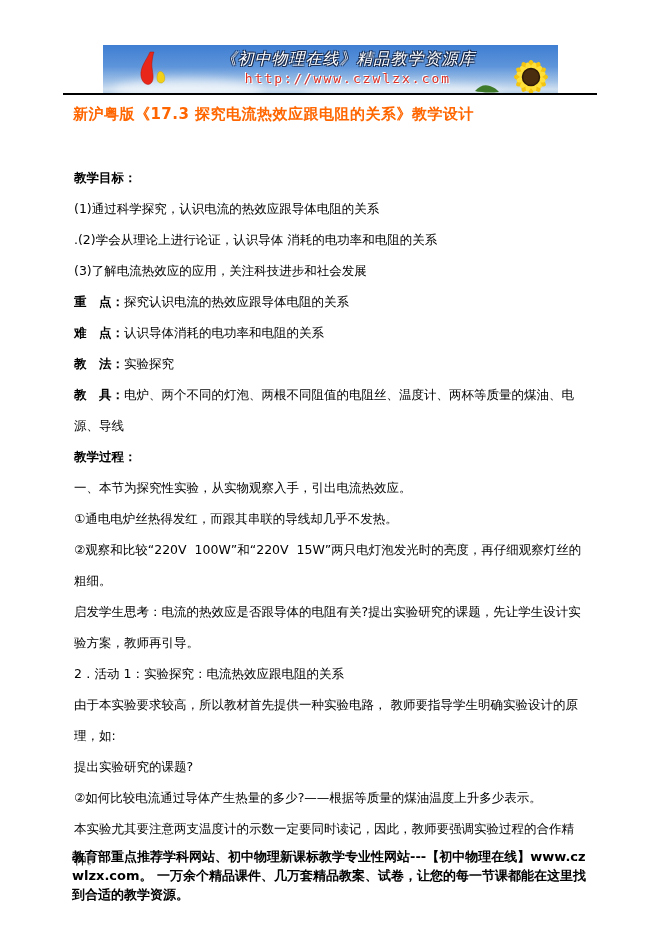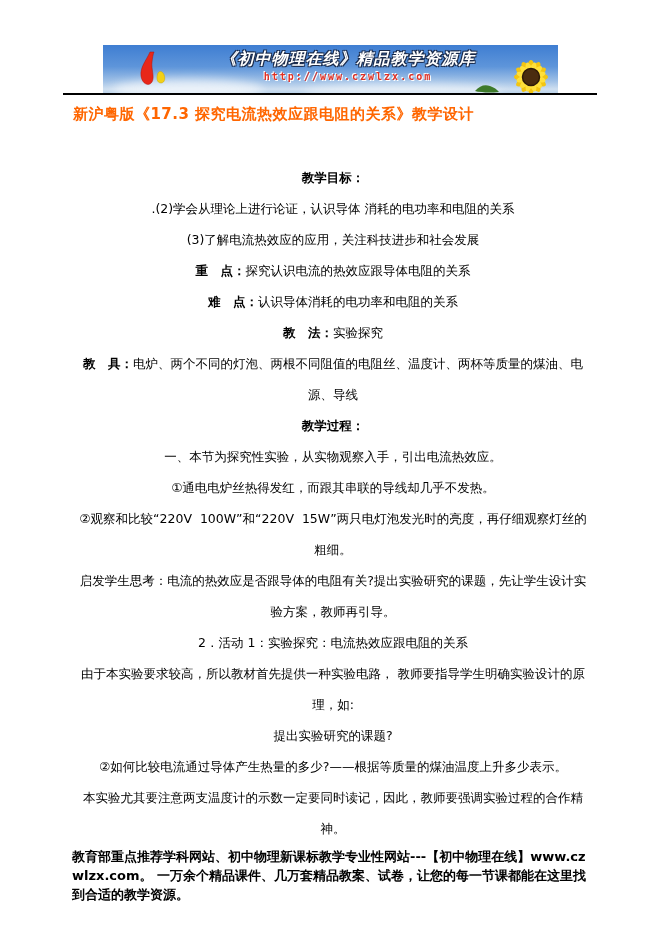--- a/index.html
+++ b/index.html
@@ -20,27 +20,27 @@
     overflow:hidden;
   }
   .cloud { position:absolute; background:#f4f8fc; border-radius:50%; filter:blur(5px); opacity:.75; }
   .cloud.c1 { left:10px; bottom:-8px; width:150px; height:22px; }
   .cloud.c2 { left:200px; bottom:-10px; width:200px; height:20px; opacity:.55; }
   .logo { position:absolute; left:30px; top:6px; width:44px; height:40px; }
   .banner-text {
     position:absolute; left:100px; top:4px; width:290px; text-align:center;
   }
   .banner-title {
-    font-size:16px; font-weight:bold; font-style:italic; color:#ffffff;
+    font-size:16px; font-weight:normal; font-style:italic; color:#ffffff;
     letter-spacing:1px; white-space:nowrap;
     text-shadow:1px 1px 0 #1a2a4a, -1px -1px 0 #1a2a4a, 1px -1px 0 #1a2a4a, -1px 1px 0 #1a2a4a;
   }
   .banner-url {
     font-family:"DejaVu Sans Mono","Liberation Mono",monospace;
-    font-size:10px; font-weight:bold; color:#e03024; letter-spacing:2px; white-space:nowrap;
+    font-size:13px; font-weight:normal; color:#e03024; letter-spacing:2px; white-space:nowrap;
     text-shadow:1px 1px 0 #ffffff, -1px -1px 0 #ffffff;
     margin-top:1px;
   }
   .sunflower { position:absolute; right:2px; top:8px; width:52px; height:44px; }
   .leaf { position:absolute; right:58px; bottom:0px; width:26px; height:12px; }
 
   
   .divider {
     position:absolute; left:63px; top:93px; width:534px; height:0;
     border-top:2px solid #000000;
@@ -50,21 +50,21 @@
   .doc-title {
     position:absolute; left:0; top:105px; width:547px;
     text-align:center; font-size:15px; font-weight:bold; letter-spacing:.5px;
   }
 
   
   .doc-body {
     position:absolute; left:74px; top:162px; width:518px;
     font-size:12.5px; color:#000000;
   }
-  .para { line-height:31px; white-space:pre-wrap; word-break:break-all;text-align:center; }
+  .para { line-height:31px; white-space:pre-wrap; word-break:break-all; }
   .para .b { font-weight:bold; }
 
   
   .footer-note {
     position:absolute; left:72px; top:847px; width:520px;
     font-size:13px; font-weight:bold; color:#000000;
     line-height:19px; white-space:pre-wrap; word-break:break-all;
   }
 </style>
 </head>
@@ -112,20 +112,21 @@
       <path d="M1 10 Q8 2 16 5 Q22 7 25 11 Q14 12 8 11 Q3 11 1 10 Z" fill="#3e7a2a"></path>
     </svg>
   </div>
 
   <div class="divider"></div>
 
   <div class="doc-title" style="color: rgb(255, 102, 0);">新沪粤版《17.3 探究电流热效应跟电阻的关系》教学设计</div>
 
   <div class="doc-body">
       <p class="para"><span class="b">教学目标：</span></p>
+      <p class="para"><span>(1)通过科学探究，认识电流的热效应跟导体电阻的关系</span></p>
       <p class="para"><span>.(2)学会从理论上进行论证，认识导体 消耗的电功率和电阻的关系</span></p>
       <p class="para"><span>(3)了解电流热效应的应用，关注科技进步和社会发展</span></p>
       <p class="para"><span class="b">重　点：</span><span>探究认识电流的热效应跟导体电阻的关系</span></p>
       <p class="para"><span class="b">难　点：</span><span>认识导体消耗的电功率和电阻的关系</span></p>
       <p class="para"><span class="b">教　法：</span><span>实验探究</span></p>
       <p class="para"><span class="b">教　具：</span><span>电炉、两个不同的灯泡、两根不同阻值的电阻丝、温度计、两杯等质量的煤油、电源、导线</span></p>
       <p class="para"><span class="b">教学过程：</span></p>
       <p class="para"><span>一、本节为探究性实验，从实物观察入手，引出电流热效应。</span></p>
       <p class="para"><span>①通电电炉丝热得发红，而跟其串联的导线却几乎不发热。</span></p>
       <p class="para"><span>②观察和比较“220V  100W”和“220V  15W”两只电灯泡发光时的亮度，再仔细观察灯丝的粗细。</span></p>

